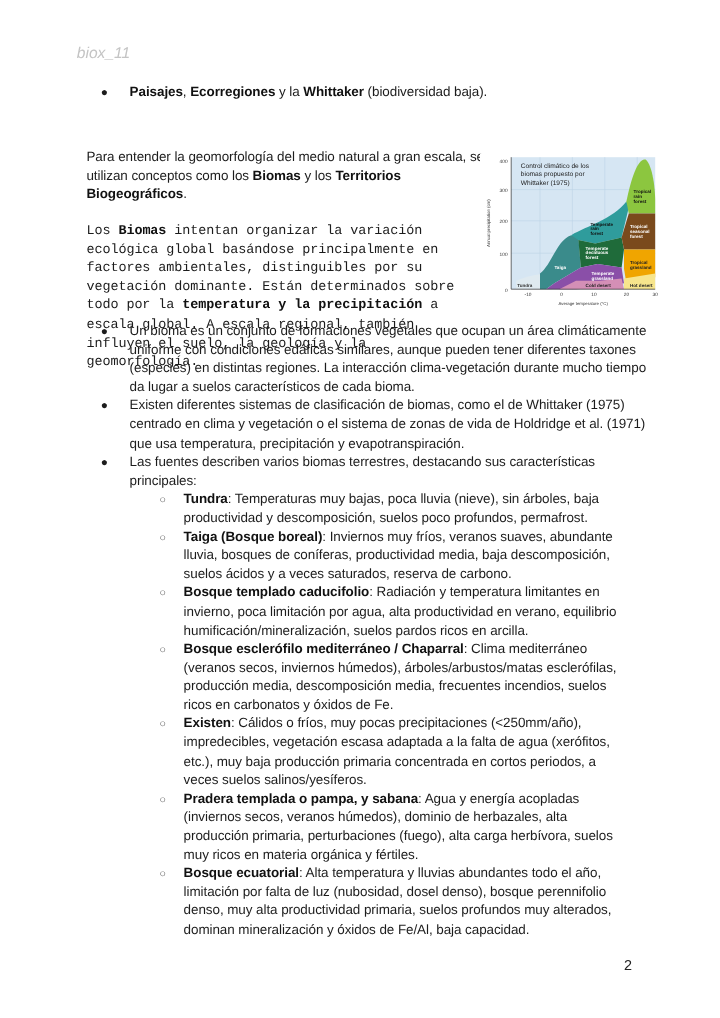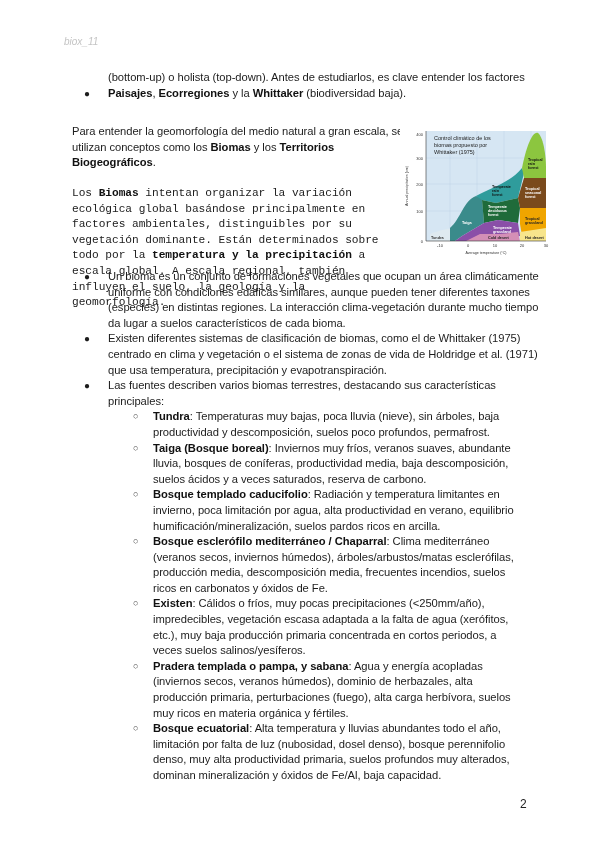--- a/index.html
+++ b/index.html
@@ -1,18 +1,18 @@
 <!DOCTYPE html>
 <html><head>
 <meta charset="utf-8">
 <style>
   html, body { margin: 0; padding: 0; background: #ffffff; }
   body { width: 600px; height: 848px; position: relative; overflow: hidden;
          font-family: "Liberation Sans", sans-serif; color: #1c1c1c; }
-  .header { position: absolute; left: 64px; top: 36px; font-size: 10px; font-style: italic; color: #c4c4c4; }
+  .header { position: absolute; left: 64px; top: 36px; font-size: 13px; font-style: italic; color: #c4c4c4; }
   .text { font-size: 11.2px; line-height: 15.6px; letter-spacing: -0.05px; }
   .block { position: absolute; }
   b { font-weight: bold; color: #111; }
   ul { list-style: none; margin: 0; padding: 0; }
   li { position: relative; }
   .l1 { padding-left: 36px; }
   .l1 > .bullet { position: absolute; left: 12px; top: 0; font-size: 10px; }
   .l2 { padding-left: 81px; }
   .l2 > .bullet { position: absolute; left: 61px; top: 0; font-size: 9px; color: #444; }
   .para { position: absolute; left: 72px; width: 332px; }
@@ -22,21 +22,20 @@
   .chart { position: absolute; left: 400px; top: 128px; width: 150px; height: 130px; }
 </style>
 </head>
 <body>
 
 <div class="header">biox_11</div>
 
 <div class="block text" style="left:72px; top:70px; width:480px;">
   <ul>
     <li class="l1">
-      <div>(bottom-up) o holista (top-down). Antes de estudiarlos, es clave entender los factores</div>
     </li>
     <li class="l1">
       <span class="bullet">●</span>
       <b>Paisajes</b><span>, </span><b>Ecorregiones</b><span> y la </span><b>Whittaker</b><span> (biodiversidad baja).</span>
     </li>
   </ul>
 </div>
 
 <p class="para text" style="top:124px; margin:0;">
   <span>Para entender la geomorfología del medio natural a gran escala, se utilizan conceptos como los </span><b>Biomas</b><span> y los </span><b>Territorios Biogeográficos</b><span>.</span>

